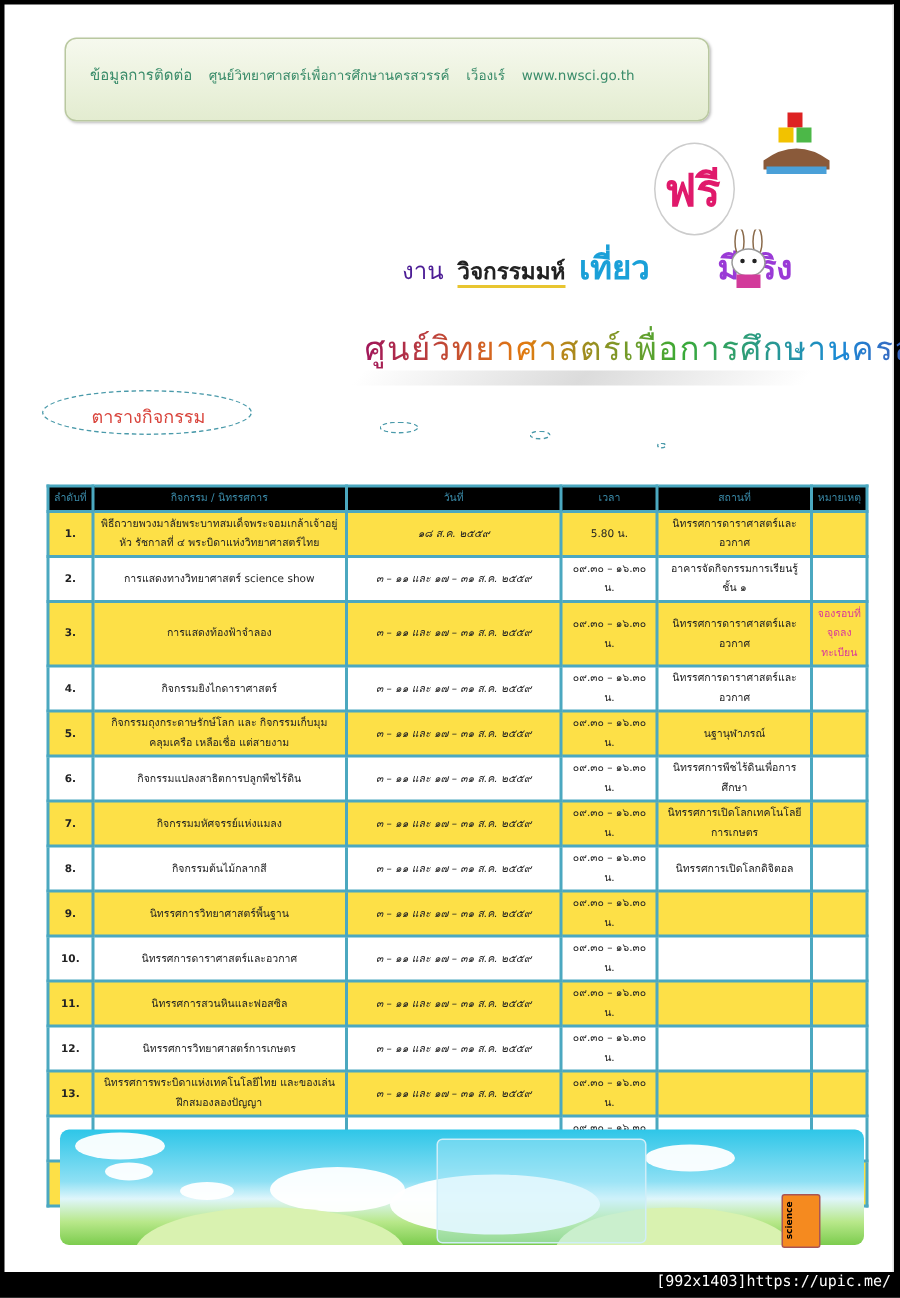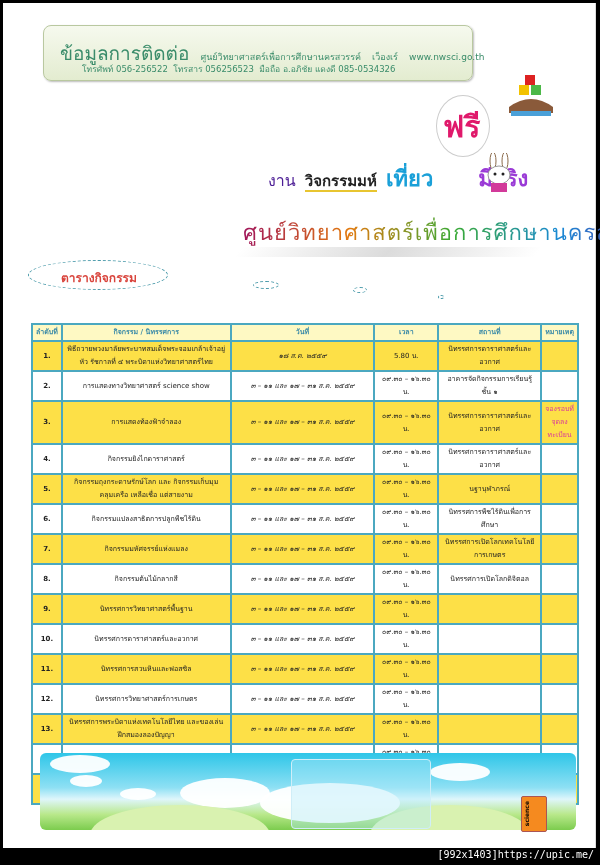--- a/index.html
+++ b/index.html
@@ -6,47 +6,47 @@
   html, body { width: 600px; height: 865px; background: #000; overflow: hidden; }
   body { position: relative; font-family: "DejaVu Sans", sans-serif; }
   .page { position: absolute; left: 3px; top: 3px; width: 593px; height: 845px; background: #fff; border-right: 1px solid #ddd; }
   .footer-bar { position: absolute; left: 0; top: 848px; width: 600px; height: 17px; background: #000; }
   .footer-text { position: absolute; right: 6px; top: 1px; color: #fff; font-family: "DejaVu Sans Mono", monospace; font-size: 10px; }
 
   .contact-box { position: absolute; left: 40px; top: 22px; width: 430px; height: 56px;
     border: 1px solid #b9c8a0; border-radius: 8px;
     background: linear-gradient(#f6f9ee, #e3ecd0); box-shadow: 1px 1px 2px #bbb; }
   .contact-line1 { position: absolute; left: 16px; top: 12px; color: #3a8c6a; white-space: nowrap; }
-  .contact-line1 .big { font-size: 19px; }
+  .contact-line1 .big { font-size: 10px; }
   .contact-line1 .small { font-size: 9px; margin-left: 6px; }
   .contact-line2 { position: absolute; left: 38px; top: 36px; color: #3a8c6a; font-size: 8.5px; white-space: nowrap; }
 
   .logo { position: absolute; left: 502px; top: 70px; width: 52px; height: 46px; }
   .bubble { position: absolute; left: 433px; top: 92px; width: 54px; height: 62px; border: 1px solid #ccc; border-radius: 50%; background: #fff; }
   .free-text { position: absolute; left: 440px; top: 100px; font-size: 30px; font-weight: bold; color: #e0196b; }
   .event-title { position: absolute; left: 265px; top: 158px; white-space: nowrap; }
   .event-title .a { color: #4c1d95; font-size: 16px; }
   .event-title .b { color: #222; font-size: 15px; font-weight: bold; border-bottom: 2px solid #e8c530; margin-left: 4px; }
   .event-title .c { color: #1aa0d8; font-size: 22px; font-weight: bold; margin-left: 4px; }
   .event-title .d { color: #9a3ad6; font-size: 22px; font-weight: bold; margin-left: 40px; }
   .rabbit { position: absolute; left: 478px; top: 150px; width: 36px; height: 42px; }
 
   .center-name { position: absolute; left: 240px; top: 212px; font-size: 22px; white-space: nowrap; letter-spacing: 1px;
     background: linear-gradient(90deg, #a0155a, #e27a10, #3aaa35, #1a8ad6, #6a2a9a);
     -webkit-background-clip: text; background-clip: text; color: transparent; }
   .center-shadow { position: absolute; left: 235px; top: 244px; width: 300px; height: 10px; background: linear-gradient(90deg, transparent, #ccc, transparent); transform: skewX(-40deg); opacity: .7; }
 
   .schedule-label { position: absolute; left: 25px; top: 257px; width: 140px; height: 30px;
     border: 1.5px dashed #4a9aaa; border-radius: 50%; }
-  .schedule-label span { position: absolute; left: 32px; top: 7px; color: #d9443c; font-size: 12px; font-weight: bold; }
+  .schedule-label span { position: absolute; left: 32px; top: 7px; color: #d9443c; font-size: 12px; font-weight: normal; }
   .cloud-dash { position: absolute; border: 1.5px dashed #4a9aaa; border-radius: 50%; }
 
   table.sched { position: absolute; left: 28px; top: 320px; width: 548px; border-collapse: collapse; font-size: 7px; color: #222; }
   table.sched td, table.sched th { border: 2px solid #4ba8c0; text-align: center; vertical-align: middle; padding: 1px 3px; line-height: 13px; }
-  table.sched th { color: #3a8aa8; font-weight: bold; height: 16px; background: #fef9c3; }
+  table.sched th { color: #3a8aa8; font-weight: normal; height: 16px; background: #000000; }
   table.sched tr.shade td { background: #fde047; }
   table.sched td.num { font-weight: bold; width: 30px; }
   table.sched td.act { width: 173px; }
   table.sched td.date { width: 148px; font-style: italic; }
   table.sched td.time { width: 65px; }
   table.sched td.place { width: 105px; }
   table.sched td.note { color: #d93a9a; }
 
   .banner { position: absolute; left: 37px; top: 750px; width: 536px; height: 77px; border-radius: 6px;
     background: linear-gradient(#2ec6e8 0%, #8ee0f4 45%, #dff6fb 60%, #b8e88a 80%, #7ccc4e 100%); overflow: hidden; }
@@ -60,29 +60,20 @@
 <body>
 
 <div class="page">
 
   <div class="contact-box">
     <div class="contact-line1">
       <span class="big">ข้อมูลการติดต่อ</span>
       <span class="small">ศูนย์วิทยาศาสตร์เพื่อการศึกษานครสวรรค์</span>
       <span class="small">เว็องเร์</span>
       <span class="small">www.nwsci.go.th</span>
-    </div>
-    <div class="contact-line2">
-      <span>โทรศัพท์</span>
-      <span>056-256522</span>&nbsp;
-      <span>โทรสาร</span>
-      <span>056256523</span>&nbsp;
-      <span>มือถือ</span>
-      <span>อ.อภิชัย แดงดี</span>
-      <span>085-0534326</span>
     </div>
   </div>
 
   <svg class="logo" viewBox="0 0 52 46">
     <rect x="20" y="2" width="10" height="10" fill="#d22"></rect>
     <rect x="14" y="12" width="10" height="10" fill="#f2c200"></rect>
     <rect x="26" y="12" width="10" height="10" fill="#4cb848"></rect>
     <path d="M4 34 Q26 18 48 34 L48 40 L4 40 Z" fill="#8a5a3a"></path>
     <rect x="6" y="38" width="40" height="5" fill="#4aa0d8"></rect>
   </svg>

